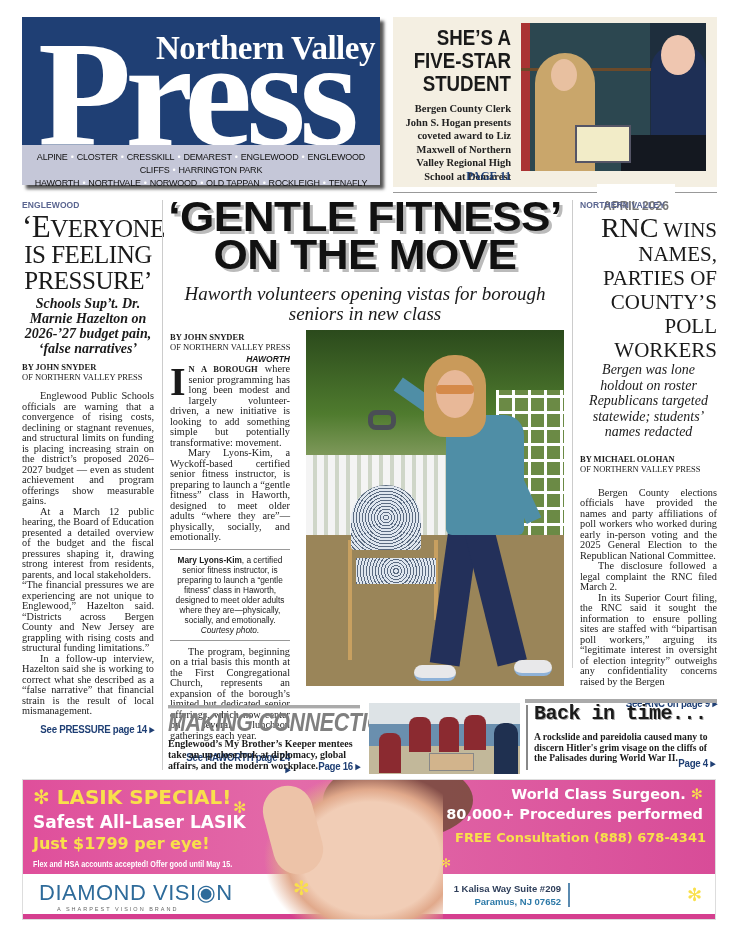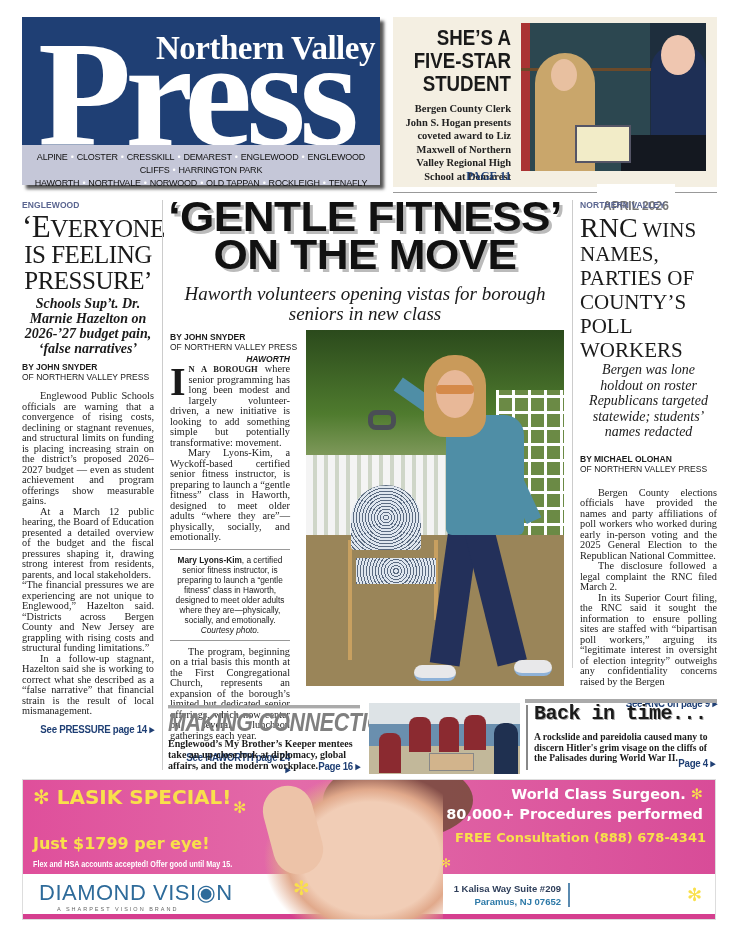--- a/index.html
+++ b/index.html
@@ -28,21 +28,21 @@
   .pp-podium { left: 100px; top: 112px; width: 85px; height: 36px; background: #141820; }
   .promo-date-line { left: 0; top: 175px; width: 324px; height: 1px; background: #999; }
   .promo-date { left: 204px; top: 167px; background: #fff; padding: 15px 6px; font-family: Liberation Sans, sans-serif; font-weight: bold; font-size: 12px; color: #777; }
 
   
   .kicker { font-family: "Liberation Sans", sans-serif; font-weight: bold; font-size: 8.5px; color: #5a6590; letter-spacing: 0.1px; }
   .left-col { left: 22px; top: 200px; width: 132px; }
   .lh1 { font-size: 25px; line-height: 26px; text-align: center; margin-top: 4px; letter-spacing: -0.5px; }
   .lh1 .big { font-size: 31px; }
   .ldeck { font-style: italic; font-weight: bold; font-size: 14px; line-height: 15px; text-align: center; margin-top: 2px; }
-  .byline { font-family: Liberation Sans, sans-serif; font-size: 8.5px; line-height: 10px; margin-top: 6px; }
+  .byline { font-family: Liberation Serif, serif; font-size: 8.5px; line-height: 10px; margin-top: 6px; }
   .byline b { font-weight: bold; }
   .body { font-size: 10.3px; line-height: 10.5px; text-align: justify; hyphens: auto; }
   .body p { text-indent: 18px; }
   .body p.ni { text-indent: 0; }
   .see { font-family: "Liberation Sans", sans-serif; font-weight: bold; font-size: 11px; color: #1f3f74; text-align: right; letter-spacing: -0.3px; transform: scaleX(0.88); transform-origin: right; }
   .vrule { background: #ccc; width: 1px; }
 
   
   .ch { left: 160px; top: 198px; width: 410px; text-align: center; font-family: "Liberation Sans", sans-serif; font-weight: bold; font-size: 42px; line-height: 38px; color: #111; letter-spacing: -0.5px; text-shadow: 3px 3px 0 #bbb; transform: scaleX(1.05); transform-origin: center; }
   .cdeck { left: 160px; top: 284px; width: 410px; text-align: center; font-style: italic; font-size: 19px; line-height: 20px; }
@@ -70,21 +70,21 @@
   .pm-arm { left: 80px; top: 85px; width: 68px; height: 16px; background: #4f8ea6; transform: rotate(35deg); transform-origin: right; }
   .pm-arm2 { left: 200px; top: 100px; width: 16px; height: 95px; background: #4f8ea6; transform: rotate(-25deg); }
   .pm-weight { left: 62px; top: 80px; width: 28px; height: 20px; border: 5px solid #4a4e55; border-radius: 8px; }
   .pm-legs1 { left: 133px; top: 200px; width: 30px; height: 135px; background: #23305a; transform: rotate(8deg); }
   .pm-legs2 { left: 175px; top: 200px; width: 30px; height: 135px; background: #23305a; transform: rotate(-14deg); }
   .pm-shoe1 { left: 108px; top: 335px; width: 42px; height: 16px; background: #e8e8ea; border-radius: 8px; border-bottom: 3px solid #8fb2d8; }
   .pm-shoe2 { left: 208px; top: 330px; width: 38px; height: 16px; background: #e8e8ea; border-radius: 8px; border-bottom: 3px solid #8fb2d8; }
 
   
   .right-col { left: 580px; top: 200px; width: 137px; }
-  .rh1 { font-size: 21px; line-height: 24px; text-align: left; margin-top: 6px; }
+  .rh1 { font-size: 21px; line-height: 24px; text-align: right; margin-top: 6px; }
   .rh1 .big { font-size: 28px; }
   .rdeck { font-style: italic; font-size: 14px; line-height: 15.5px; text-align: center; }
 
   
   .mc-rule { left: 168px; top: 705px; width: 192px; height: 4px; background: #aaa; border-bottom: 1px solid #ddd; }
   .mc-title { left: 168px; top: 708px; font-family: "Liberation Sans", sans-serif; font-weight: bold; font-style: italic; font-size: 25px; color: #808080; letter-spacing: -0.5px; transform: scaleX(0.86); transform-origin: left; }
   .mc-text { left: 168px; top: 738px; width: 196px; font-size: 10px; line-height: 11px; font-weight: bold; }
   .mc-page { left: 300px; top: 760px; width: 60px; }
   .mc-photo { left: 369px; top: 703px; width: 151px; height: 71px; background: linear-gradient(180deg,#dde3e6 0 30%,#6a8fae 30% 60%,#c2b89a 60%); overflow: hidden; }
   .mcp-p1 { left: 10px; top: 30px; width: 22px; height: 40px; background: #8b2a30; border-radius: 8px 8px 0 0; }
@@ -161,21 +161,21 @@
   <div class="lh1"><span class="big">‘E</span><span>VERYONE IS FEELING PRESSURE’</span></div>
   <div class="ldeck">Schools Sup’t. Dr. Marnie Hazelton on 2026-’27 budget pain, ‘false narratives’</div>
   <div class="byline">
     <b>BY JOHN SNYDER</b><br>
     <span>OF NORTHERN VALLEY PRESS</span>
   </div>
   <div class="body" style="margin-top:9px;">
     <p>Englewood Public Schools officials are warning that a convergence of rising costs, declining or stagnant revenues, and structural limits on funding is placing increasing strain on the district’s proposed 2026–2027 budget — even as student achievement and program offerings show measurable gains.</p>
     <p>At a March 12 public hearing, the Board of Education presented a detailed overview of the budget and the fiscal pressures shaping it, drawing strong interest from residents, parents, and local stakeholders.</p>
     <p class="ni">“The financial pressures we are experiencing are not unique to Englewood,” Hazelton said. “Districts across Bergen County and New Jersey are grappling with rising costs and structural funding limitations.”</p>
-    <p>In a follow-up stagnant, Hazelton said she is working to correct what she described as a “false narrative” that financial strain is the result of local mismanagement.</p>
+    <p>In a follow-up interview, Hazelton said she is working to correct what she described as a “false narrative” that financial strain is the result of local mismanagement.</p>
   </div>
   <div class="see" style="margin-top:6px;">See PRESSURE page 14 ▸</div>
 </div>
 <div class="abs vrule" style="left:162px; top:200px; height:570px;"></div>
 
 <div class="abs ch">
   <div>‘GENTLE FITNESS’</div>
   <div>ON THE MOVE</div>
 </div>
 <div class="abs cdeck">Haworth volunteers opening vistas for borough seniors in new class</div>
@@ -258,20 +258,21 @@
 <div class="abs see bt-page">Page 4 ▸</div>
 
 <div class="abs ad">
   <div class="abs ad-white"></div>
   <div class="abs ad-bottom"></div>
   <div class="abs ad-hair"></div>
   <div class="abs ad-face"></div>
   <div class="abs ad-hand"></div>
   <div class="abs ad-l1"><span class="flower">✻ </span><span>LASIK SPECIAL!</span></div>
   <div class="abs flower" style="left:210px; top:18px; font-size:16px;">✻</div>
+  <div class="abs ad-l2">Safest All-Laser LASIK</div>
   <div class="abs ad-l3">Just $1799 per eye!</div>
   <div class="abs ad-l4">Flex and HSA accounts accepted! Offer good until May 15.</div>
   <div class="abs ad-logo">DIAMOND VISI◉N</div>
   <div class="abs ad-tag">A SHARPEST VISION BRAND</div>
   <div class="abs flower" style="left:270px; top:96px; font-size:20px;">✻</div>
   <div class="abs ad-r1"><span>World Class Surgeon.</span> <span class="flower">✻</span></div>
   <div class="abs ad-r2">80,000+ Procedures performed</div>
   <div class="abs ad-r3">FREE Consultation (888) 678-4341</div>
   <div class="abs flower" style="left:418px; top:76px; font-size:12px;">✻</div>
   <div class="abs ad-addr ad-addr1">

